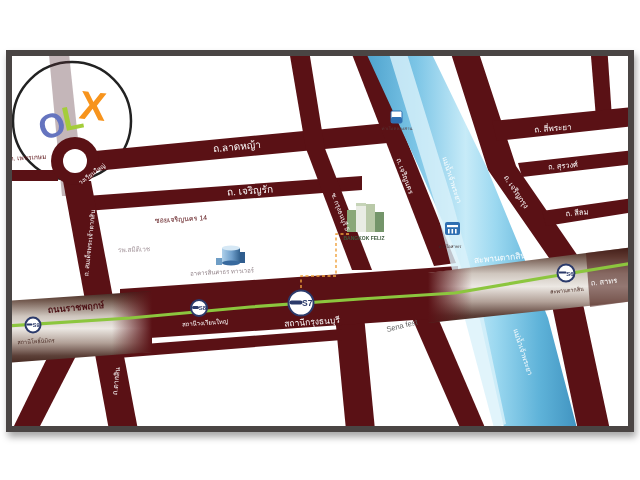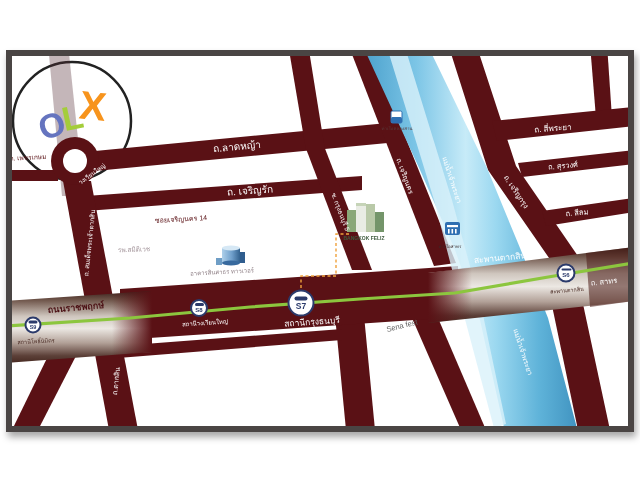--- a/index.html
+++ b/index.html
@@ -7,21 +7,21 @@
         font-family:"Liberation Sans","DejaVu Sans",sans-serif;}
   .map-frame{position:absolute;left:6px;top:50px;width:628px;height:382px;
         box-sizing:border-box;border:6px solid var(--frame,#4a4544);background:#fff;
         overflow:hidden;box-shadow:2px 5px 7px rgba(0,0,0,0.35);}
   .stage{position:absolute;left:-12px;top:-56px;width:640px;height:480px;}
   .stage svg{position:absolute;left:0;top:0;}
   .lbl{position:absolute;white-space:nowrap;line-height:1;color:#fff;
        transform-origin:center;font-family:"Liberation Sans","DejaVu Sans",sans-serif;}
   .dark{color:var(--road,#5a1115);}
   .st{position:absolute;background:#fff;border:2px solid var(--navy,#2b3a6b);
-      border-radius:50%;display:flex;flex-direction:column;align-items:center;
+      border-radius:50%;display:flex;flex-direction:row;align-items:center;
       justify-content:center;box-sizing:border-box;}
   .st .btsbar{background:var(--navy,#2b3a6b);border-radius:2px;}
   .st .code{color:var(--navy,#2b3a6b);font-weight:bold;line-height:1;}
   .olx{position:absolute;left:72px;top:118px;transform:translate(-50%,-50%) rotate(-8deg);
        font-weight:bold;font-size:34px;letter-spacing:-2px;display:flex;align-items:center;}
   .olx span{display:inline-block;}
   .olx .o{color:var(--letter_o,#6574bf);transform:translateY(5px) rotate(-12deg);}
   .olx .l{color:var(--letter_l,#a4cd3a);transform:translateY(0) rotate(-4deg);}
   .olx .x{color:var(--orange,#f7941d);font-size:40px;transform:translateY(-9px) rotate(14deg);}
 </style>

